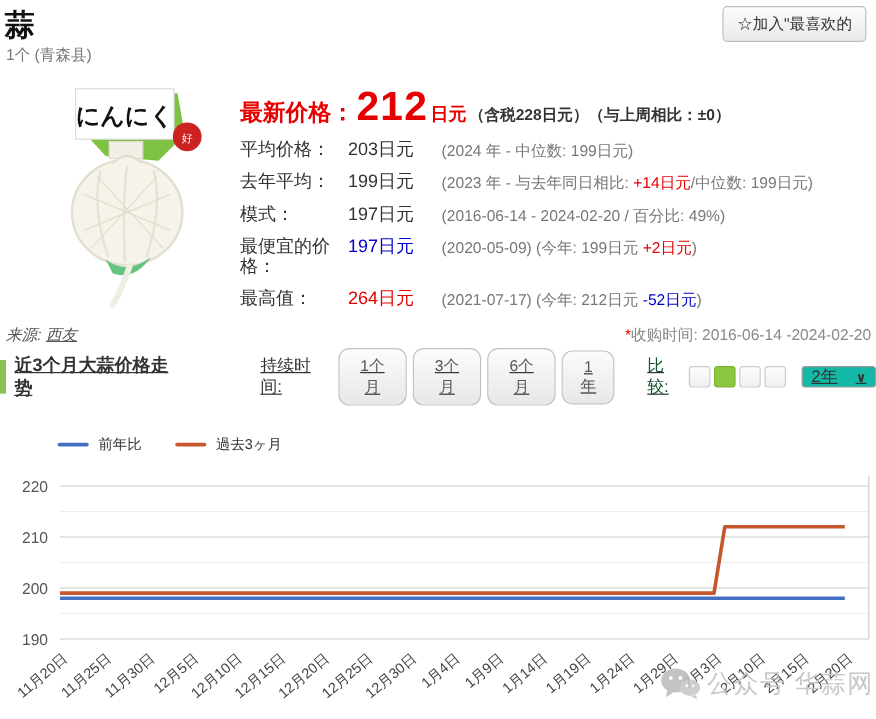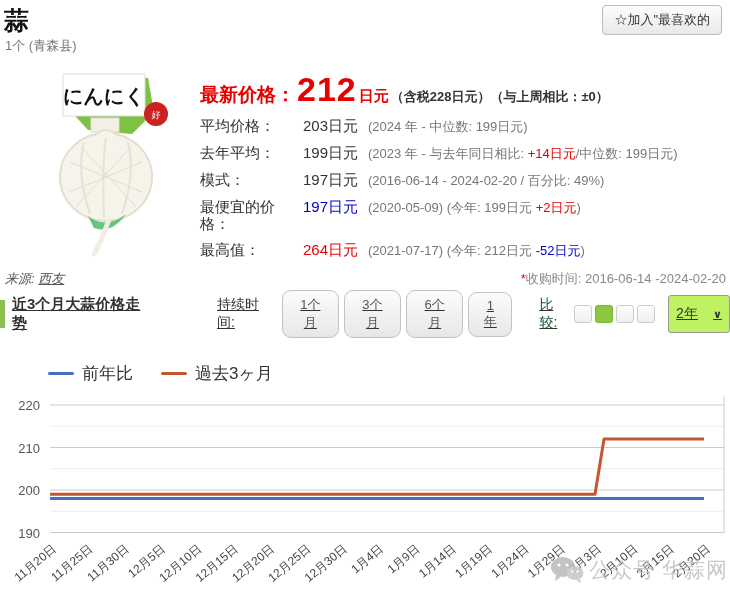--- a/index.html
+++ b/index.html
@@ -18,21 +18,21 @@
 
   
   #price-block { left:200px; top:72px; width:530px; }
   .latest-row { display:flex; align-items:baseline; white-space:nowrap; }
   .latest-label { font-size:19px; font-weight:bold; color:#e60000; }
   .latest-value { font-size:34px; font-weight:bold; color:#e60000; letter-spacing:1px; line-height:1; padding:0 2px; }
   .latest-unit { font-size:15px; font-weight:bold; color:#e60000; }
   .latest-note { font-size:13px; font-weight:bold; color:#333; margin-left:2px; }
   .p-row { display:flex; margin-top:9px; line-height:17px; }
   .p-label { width:90px; text-align:left; font-size:15px; color:#333; flex:0 0 auto; }
-  .p-value { width:68px; text-align:right; font-size:15px; color:#333; flex:0 0 auto; white-space:nowrap; }
+  .p-value { width:68px; font-size:15px; color:#333; flex:0 0 auto; white-space:nowrap; }
   .p-note { font-size:13px; color:#777; padding-left:10px; padding-top:1px; }
   .red { color:#e60000; }
   .blue { color:#0000cc; }
 
   
   #source-row { left:0; top:266px; width:730px; height:24px; font-size:13px; color:#555; }
   #source-label { position:absolute; left:5px; top:4px;font-style:italic; }
   #source-link { text-decoration:underline; color:#555; cursor:pointer; }
   #acq-time { position:absolute; right:4px; top:4px; color:#888; }
   #acq-star { color:#e60000; }
@@ -41,27 +41,27 @@
   #toolbar { left:0; top:296px; width:730px; height:36px; display:flex; align-items:center;text-decoration:underline; }
   #section-marker { width:5px; height:28px; background:#8cc152; margin-right:7px; }
   #section-title { font-size:15px; font-weight:bold; color:#333; }
   #duration-label { margin-left:62px; font-size:14px; color:#333; }
   .tb-btn { margin-left:5px; font-size:13px; color:#555; padding:5px 11px;
     background:linear-gradient(#fcfcfc,#e7e7e7); border:1px solid #c3c3c3; border-radius:9px; cursor:pointer; }
   #compare-label { margin-left:27px; font-size:14px; color:#14532d; }
   .cmp-box { width:18px; height:18px; margin-left:3px; border:1px solid #ccc; border-radius:3px;
     background:linear-gradient(#fdfdfd,#efefef); cursor:pointer; }
   .cmp-box.on { background:#8dc63f; border-color:#7cb52f; }
-  #range-select { margin-left:13px; width:62px; height:38px; border:1px solid #999; border-radius:3px;
-    background:#bef264; display:flex; align-items:center; justify-content:space-between; padding:0 7px;
+  #range-select { margin-left:13px; width:62px; height:18px; border:1px solid #999; border-radius:3px;
+    background:#14b8a6; display:flex; align-items:center; justify-content:space-between; padding:0 7px;
     font-size:14px; color:#333; cursor:pointer; }
   #range-caret { font-size:11px; color:#333; font-weight:bold; }
 
   
-  #legend { left:48px; top:362px; display:flex; align-items:center; font-size:17px; color:#333; }
+  #legend { left:48px; top:362px; display:flex; align-items:center; font-size:12px; color:#333; }
   .sw { width:26px; height:3px; border-radius:2px; margin-right:8px; }
   .sw-blue { background:#4470c4; }
   .sw-orange { background:#c5562d; }
   .lg-item { display:flex; align-items:center; margin-right:28px; }
 
   
   #chart-svg { position:absolute; left:0; top:393px; }
 
   
   #watermark { right:2px; top:556px; display:flex; align-items:flex-start; z-index:5;

